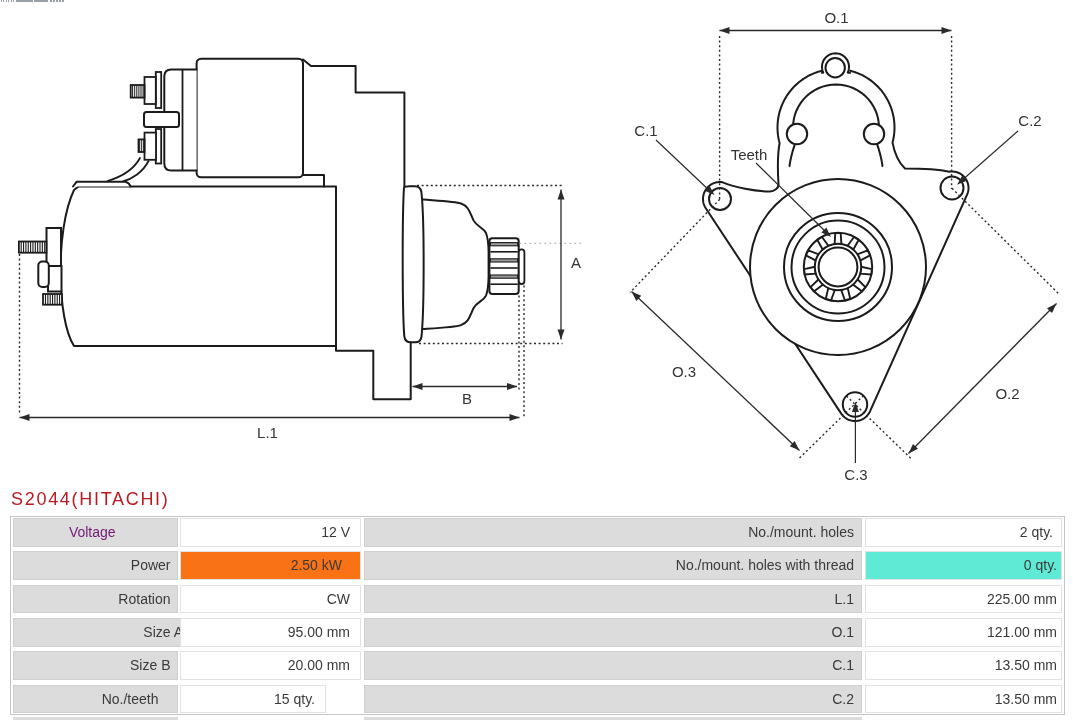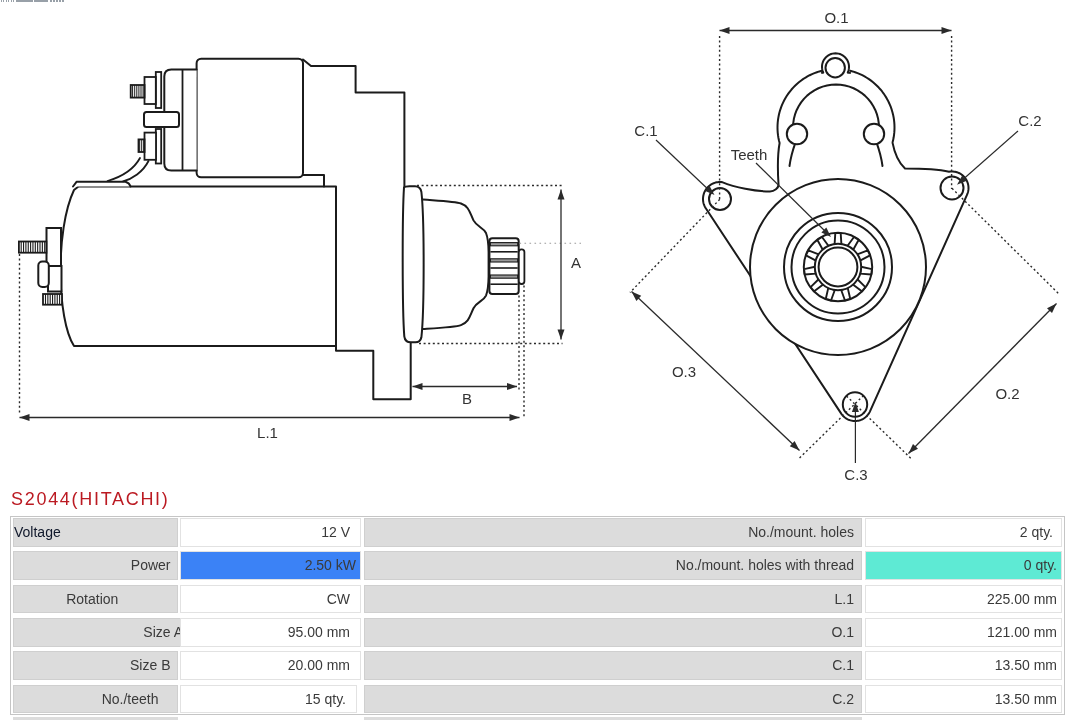--- a/index.html
+++ b/index.html
@@ -154,38 +154,38 @@
 <text x="1007.5" y="399" font-size="15" fill="#333333" text-anchor="middle" font-family="Liberation Sans, sans-serif">O.2</text>
 <line x1="952" y1="188.3" x2="1059" y2="294" stroke="#2a2a2a" stroke-width="1.4" stroke-linecap="butt" stroke-dasharray="2,2.6"></line>
 <line x1="846.5" y1="396" x2="911.5" y2="459" stroke="#2a2a2a" stroke-width="1.4" stroke-linecap="butt" stroke-dasharray="2,2.6"></line>
 <line x1="855.4" y1="463" x2="855.4" y2="410" stroke="#2a2a2a" stroke-width="1.2" stroke-linecap="butt"></line>
 <polygon points="855.4,402.0 858.9,412.0 851.9,412.0" fill="#2a2a2a"></polygon>
 <text x="856" y="480" font-size="15" fill="#333333" text-anchor="middle" font-family="Liberation Sans, sans-serif">C.3</text>
 <circle cx="855" cy="404.5" r="12.2" fill="none" stroke="#1b1b1b" stroke-width="2"></circle>
   </svg>
 <div class="title">S2044(HITACHI)</div>
 <div style="position:absolute;left:10px;top:516px;width:1053px;height:197px;border:1px solid #c5c5c5"></div>
-<div style="position:absolute;left:13px;top:518px;width:164.5px;height:28.8px;background:#dcdcdc;border:1px solid #cfcfcf;box-sizing:border-box;font-size:14px;color:#0f172a;text-align:left;line-height:26.8px;padding-right:6px">Voltage</div>
+<div style="position:absolute;left:13px;top:518px;width:164.5px;height:28.8px;background:#dcdcdc;border:1px solid #cfcfcf;box-sizing:border-box;font-size:14px;color:#701a75;text-align:center;line-height:26.8px;padding-right:6px">Voltage</div>
 <div style="position:absolute;left:180px;top:518px;width:181px;height:28.8px;background:#ffffff;border:1px solid #e2e2e2;box-sizing:border-box;font-size:14px;color:#3a3a3a;text-align:right;line-height:26.8px;padding-right:10px">12 V</div>
 <div style="position:absolute;left:363.5px;top:518px;width:498.5px;height:28.8px;background:#dcdcdc;border:1px solid #cfcfcf;box-sizing:border-box;font-size:14px;color:#3a3a3a;text-align:right;line-height:26.8px;padding-right:7px">No./mount. holes</div>
 <div style="position:absolute;left:864.5px;top:518px;width:197.5px;height:28.8px;background:#ffffff;border:1px solid #e2e2e2;box-sizing:border-box;font-size:14px;color:#3a3a3a;text-align:right;line-height:26.8px;padding-right:8px">2 qty.</div>
 <div style="position:absolute;left:13px;top:551.3px;width:164.5px;height:28.8px;background:#dcdcdc;border:1px solid #cfcfcf;box-sizing:border-box;font-size:14px;color:#3a3a3a;text-align:right;line-height:26.8px;padding-right:6px">Power</div>
-<div style="position:absolute;left:180px;top:551.3px;width:181px;height:28.8px;background:#3b82f6;border:1px solid #e2e2e2;box-sizing:border-box;font-size:14px;color:#3a3a3a;text-align:right;line-height:26.8px;padding-right:4px">2.50 kW</div>
+<div style="position:absolute;left:180px;top:551.3px;width:181px;height:28.8px;background:#f97316;border:1px solid #e2e2e2;box-sizing:border-box;font-size:14px;color:#3a3a3a;text-align:right;line-height:26.8px;padding-right:18px">2.50 kW</div>
 <div style="position:absolute;left:363.5px;top:551.3px;width:498.5px;height:28.8px;background:#dcdcdc;border:1px solid #cfcfcf;box-sizing:border-box;font-size:14px;color:#3a3a3a;text-align:right;line-height:26.8px;padding-right:7px">No./mount. holes with thread</div>
 <div style="position:absolute;left:864.5px;top:551.3px;width:197.5px;height:28.8px;background:#5eead4;border:1px solid #e2e2e2;box-sizing:border-box;font-size:14px;color:#3a3a3a;text-align:right;line-height:26.8px;padding-right:4px">0 qty.</div>
-<div style="position:absolute;left:13px;top:584.6px;width:164.5px;height:28.8px;background:#dcdcdc;border:1px solid #cfcfcf;box-sizing:border-box;font-size:14px;color:#3a3a3a;text-align:center;line-height:26.8px;padding-right:6px">Rotation</div>
+<div style="position:absolute;left:13px;top:584.6px;width:164.5px;height:28.8px;background:#dcdcdc;border:1px solid #cfcfcf;box-sizing:border-box;font-size:14px;color:#3a3a3a;text-align:right;line-height:26.8px;padding-right:6px">Rotation</div>
 <div style="position:absolute;left:180px;top:584.6px;width:181px;height:28.8px;background:#ffffff;border:1px solid #e2e2e2;box-sizing:border-box;font-size:14px;color:#3a3a3a;text-align:right;line-height:26.8px;padding-right:10px">CW</div>
 <div style="position:absolute;left:363.5px;top:584.6px;width:498.5px;height:28.8px;background:#dcdcdc;border:1px solid #cfcfcf;box-sizing:border-box;font-size:14px;color:#3a3a3a;text-align:right;line-height:26.8px;padding-right:7px">L.1</div>
 <div style="position:absolute;left:864.5px;top:584.6px;width:197.5px;height:28.8px;background:#ffffff;border:1px solid #e2e2e2;box-sizing:border-box;font-size:14px;color:#3a3a3a;text-align:right;line-height:26.8px;padding-right:4px">225.00 mm</div>
 <div style="position:absolute;left:13px;top:617.9px;width:177px;height:28.8px;background:#dcdcdc;border:1px solid #cfcfcf;box-sizing:border-box;font-size:14px;color:#3a3a3a;text-align:right;line-height:26.8px;padding-right:6px">Size A</div>
 <div style="position:absolute;left:180px;top:617.9px;width:181px;height:28.8px;background:#ffffff;border:1px solid #e2e2e2;box-sizing:border-box;font-size:14px;color:#3a3a3a;text-align:right;line-height:26.8px;padding-right:10px">95.00 mm</div>
 <div style="position:absolute;left:363.5px;top:617.9px;width:498.5px;height:28.8px;background:#dcdcdc;border:1px solid #cfcfcf;box-sizing:border-box;font-size:14px;color:#3a3a3a;text-align:right;line-height:26.8px;padding-right:7px">O.1</div>
 <div style="position:absolute;left:864.5px;top:617.9px;width:197.5px;height:28.8px;background:#ffffff;border:1px solid #e2e2e2;box-sizing:border-box;font-size:14px;color:#3a3a3a;text-align:right;line-height:26.8px;padding-right:4px">121.00 mm</div>
 <div style="position:absolute;left:13px;top:651.2px;width:164.5px;height:28.8px;background:#dcdcdc;border:1px solid #cfcfcf;box-sizing:border-box;font-size:14px;color:#3a3a3a;text-align:right;line-height:26.8px;padding-right:6px">Size B</div>
 <div style="position:absolute;left:180px;top:651.2px;width:181px;height:28.8px;background:#ffffff;border:1px solid #e2e2e2;box-sizing:border-box;font-size:14px;color:#3a3a3a;text-align:right;line-height:26.8px;padding-right:10px">20.00 mm</div>
 <div style="position:absolute;left:363.5px;top:651.2px;width:498.5px;height:28.8px;background:#dcdcdc;border:1px solid #cfcfcf;box-sizing:border-box;font-size:14px;color:#3a3a3a;text-align:right;line-height:26.8px;padding-right:7px">C.1</div>
 <div style="position:absolute;left:864.5px;top:651.2px;width:197.5px;height:28.8px;background:#ffffff;border:1px solid #e2e2e2;box-sizing:border-box;font-size:14px;color:#3a3a3a;text-align:right;line-height:26.8px;padding-right:4px">13.50 mm</div>
 <div style="position:absolute;left:13px;top:684.5px;width:164.5px;height:28.8px;background:#dcdcdc;border:1px solid #cfcfcf;box-sizing:border-box;font-size:14px;color:#3a3a3a;text-align:right;line-height:26.8px;padding-right:18px">No./teeth</div>
-<div style="position:absolute;left:180px;top:684.5px;width:177px;height:28.8px;background:#ffffff;border:1px solid #e2e2e2;box-sizing:border-box;font-size:14px;color:#3a3a3a;text-align:right;line-height:26.8px;padding-right:10px">15 qty.</div>
+<div style="position:absolute;left:180px;top:684.5px;width:146px;height:28.8px;background:#ffffff;border:1px solid #e2e2e2;box-sizing:border-box;font-size:14px;color:#3a3a3a;text-align:right;line-height:26.8px;padding-right:10px">15 qty.</div>
 <div style="position:absolute;left:363.5px;top:684.5px;width:498.5px;height:28.8px;background:#dcdcdc;border:1px solid #cfcfcf;box-sizing:border-box;font-size:14px;color:#3a3a3a;text-align:right;line-height:26.8px;padding-right:7px">C.2</div>
 <div style="position:absolute;left:864.5px;top:684.5px;width:197.5px;height:28.8px;background:#ffffff;border:1px solid #e2e2e2;box-sizing:border-box;font-size:14px;color:#3a3a3a;text-align:right;line-height:26.8px;padding-right:4px">13.50 mm</div>
 <div style="position:absolute;left:13px;top:717px;width:164.5px;height:3px;background:#dcdcdc"></div>
 <div style="position:absolute;left:363.5px;top:717px;width:498.5px;height:3px;background:#dcdcdc"></div>
 
 </body></html>

